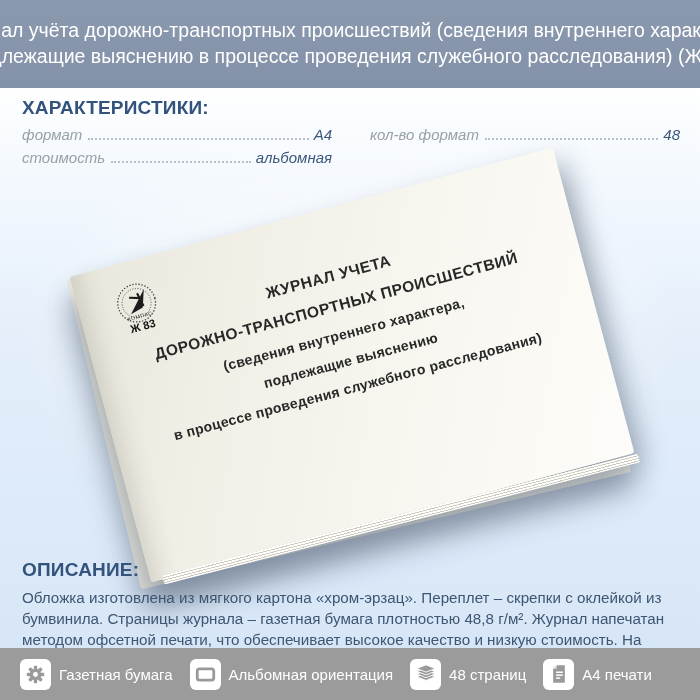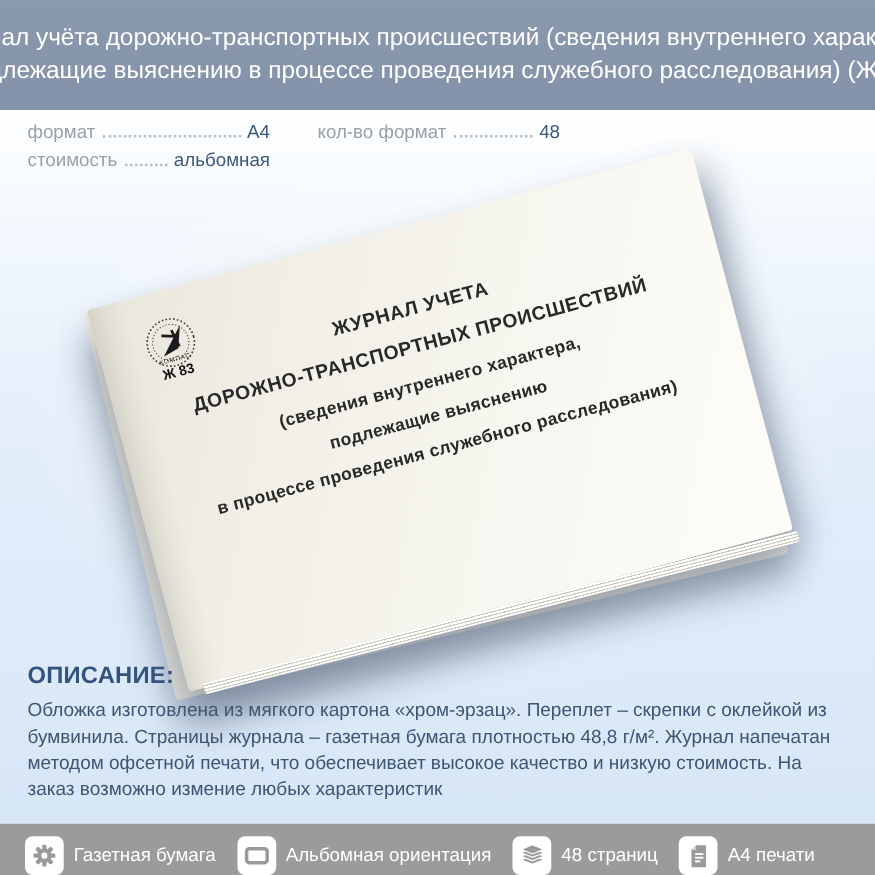--- a/index.html
+++ b/index.html
@@ -29,22 +29,22 @@
       linear-gradient(180deg, #ffffff 0%, #f4f9fe 14%, #e3eefa 46%, #d7e6f7 100%);
   }
 
   .sec-heading {
     margin: 0 0 7px; font-size: 19px; font-weight: bold;
     color: #33527c; letter-spacing: 0.2px;
   }
 
   .section-chars { padding: 9px 20px 0 22px; position: relative; }
   .char-grid {
-    display: grid; grid-template-columns: 1fr 1fr 1fr; grid-template-rows: repeat(2, auto);
-    grid-auto-flow: column; column-gap: 38px;
+    display: grid; grid-template-columns: 1fr 1fr; grid-template-rows: repeat(2, auto);
+    grid-auto-flow: column; column-gap: 38px; font-style: italic;
   }
   .char-row { display: flex; align-items: baseline; font-size: 15px; height: 23px; }
   .char-label { color: #98a0a8; flex: none; }
   .char-dots { flex: 1; border-bottom: 2px dotted #b6c0ca; margin: 0 5px 3px 6px; }
   .char-value { color: #3d587c; flex: none; }
 
   
   .scene { position: relative; height: 385px; }
   .sheet-behind {
     position: absolute; left: 97px; top: 45px; width: 504px; height: 318px;
@@ -75,22 +75,22 @@
   .cover-line { white-space: nowrap; display: block; }
   .cover-line.lg { font-size: 15.5px; letter-spacing: 0.5px; margin-bottom: 12px; }
   .cover-line.sm { font-size: 14px; letter-spacing: 0.3px; margin-bottom: 11px; }
 
   
   .section-desc { padding: 2px 18px 0 22px; position: relative; }
   .desc-text { margin: 2px 0 0; font-size: 15.2px; line-height: 1.38; color: #3e5672; }
 
   
   .footer {
-    position: absolute; left: 0; right: 0; bottom: 0; height: 41px;
-    background: #9b9b9b; display: flex; align-items: flex-end;
+    position: absolute; left: 0; right: 0; bottom: 0; height: 52px;
+    background: #9b9b9b; display: flex; align-items: center;
     padding: 0 20px; gap: 17px;
   }
   .f-item { display: flex; align-items: center; gap: 8px; }
   .icon-box {
     width: 31px; height: 31px; background: #fff; border-radius: 6px;
     display: flex; align-items: center; justify-content: center; flex: none;
   }
   .f-label { color: #ffffff; font-size: 15px; white-space: nowrap; }
 </style>
 </head>
@@ -99,20 +99,21 @@
 <div class="page">
 
   <div class="header">
     <span class="t-line">Журнал учёта дорожно-транспортных происшествий (сведения внутреннего характера,</span>
     <span class="t-line">подлежащие выяснению в процессе проведения служебного расследования) (Ж83)</span>
   </div>
 
   <div class="body">
 
     <div class="section-chars">
+      <h2 class="sec-heading">ХАРАКТЕРИСТИКИ:</h2>
       <div class="char-grid">
         <div class="char-row">
           <span class="char-label">формат</span>
           <span class="char-dots"></span>
           <span class="char-value">А4</span>
         </div>
         <div class="char-row">
           <span class="char-label">стоимость</span>
           <span class="char-dots"></span>
           <span class="char-value">альбомная</span>

